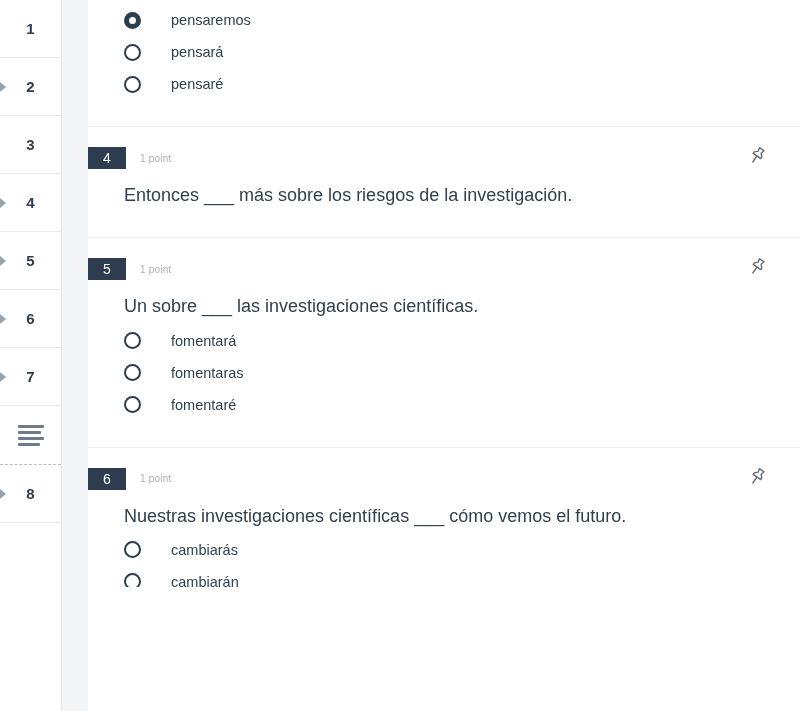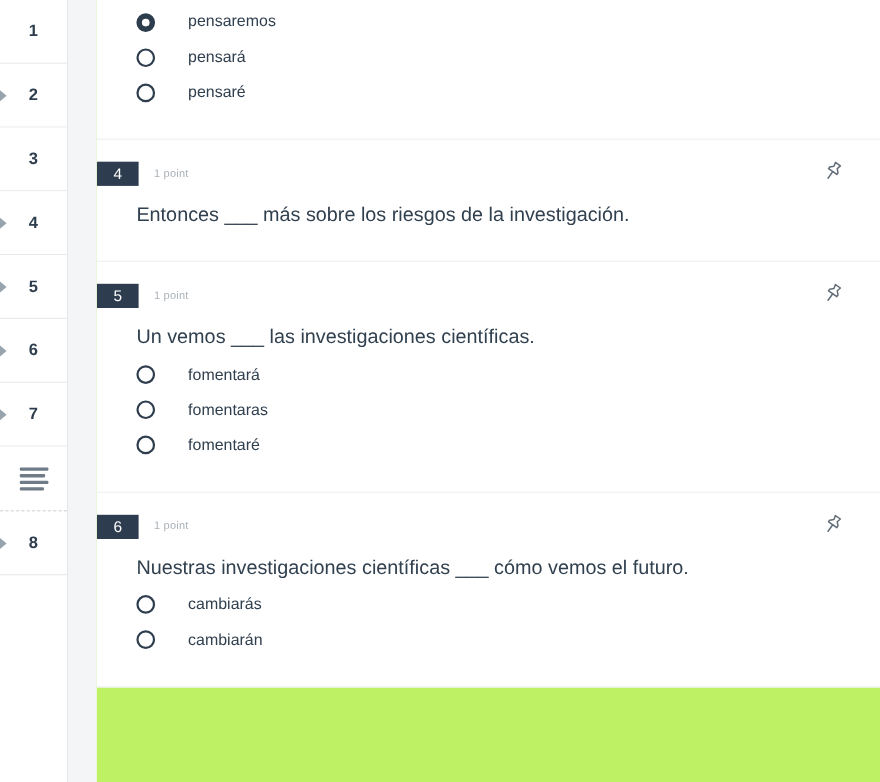--- a/index.html
+++ b/index.html
@@ -92,22 +92,22 @@
 
   
   .gutter {
     width: 26px;
     flex: 0 0 26px;
     background: #f4f5f6;
     height: 711px;
   }
   .content {
     flex: 1 1 auto;
-    height: 711px;
-    background: #bef264;
+    height: 587px;
+    background: #6d28d9;
     overflow: hidden;
     position: relative;
   }
 
   
   .question {
     position: relative;
     border-bottom: 1px solid #ebedef;
     padding: 0 0 26px 0;
     background: #ffffff;
@@ -294,21 +294,21 @@
         <span class="q-points">1 point</span>
       </div>
       <div class="pin-btn">
         <svg width="22" height="22" viewBox="0 0 24 24" fill="none" stroke="#55616d" stroke-width="1.5" stroke-linecap="round" stroke-linejoin="round">
           <g transform="rotate(35 12 12)">
             <path d="M9 3h6l-1 4 3 3v2H7v-2l3-3-1-4z"></path>
             <line x1="12" y1="12" x2="12" y2="20"></line>
           </g>
         </svg>
       </div>
-      <p class="q-text">Un vemos ___ las investigaciones científicas.</p>
+      <p class="q-text">Un sobre ___ las investigaciones científicas.</p>
       <div class="options">
         <div class="option">
           <span class="radio"></span>
           <span class="opt-label">fomentará</span>
         </div>
         <div class="option">
           <span class="radio"></span>
           <span class="opt-label">fomentaras</span>
         </div>
         <div class="option">

